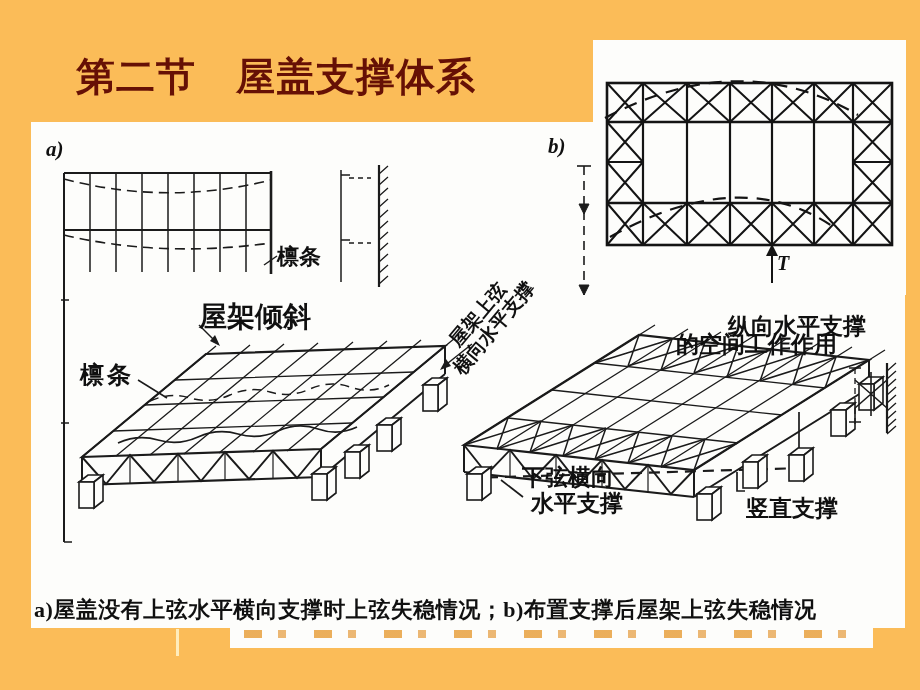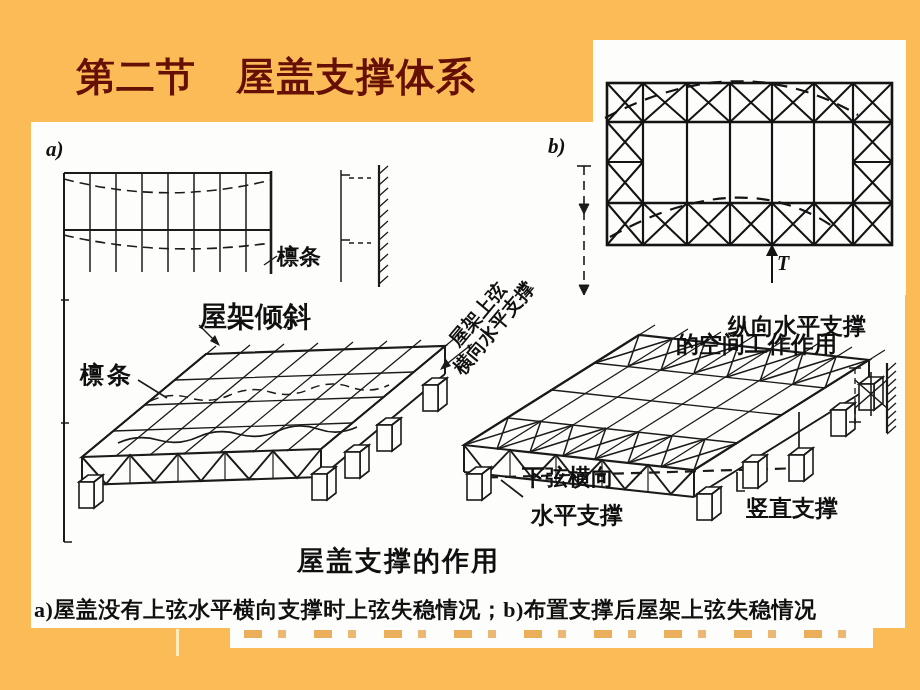--- a/index.html
+++ b/index.html
@@ -8,21 +8,21 @@
   .title{position:absolute;left:76px;top:50px;font-size:39px;font-weight:bold;
          color:#661005;letter-spacing:1px;white-space:nowrap;}
   .figure{position:absolute;left:31px;top:122px;width:874px;height:506px;background:#FDFDFB;}
   .inset{position:absolute;left:593px;top:40px;width:313px;height:255px;background:#FDFDFB;}
   .figure svg,.inset svg{position:absolute;left:0;top:0;}
   .flabel{position:absolute;color:#101010;font-weight:bold;white-space:nowrap;line-height:1.12;}
   .ab{font-family:"Liberation Serif",serif;font-style:italic;font-size:21px;}
   .rot{transform:rotate(-50deg);transform-origin:center;text-align:center;font-size:19px;}
   .caption{font-size:27px;letter-spacing:2px;}
   .desc{font-size:22px;letter-spacing:0.5px;}
-  .indent2{padding-left:9px;margin-top:12px;}
+  .indent2{padding-left:9px;}
   .tlabel{position:absolute;left:184px;top:212px;font-family:"Liberation Serif",serif;
           font-style:italic;font-weight:bold;font-size:20px;color:#101010;}
   .bottom-strip{position:absolute;left:230px;top:628px;width:643px;height:20px;background:#FDFDFB;}
   .fragments{position:absolute;left:14px;right:10px;top:2px;height:8px;
      background:repeating-linear-gradient(90deg,rgba(233,166,74,.9) 0 18px,rgba(255,255,255,0) 18px 34px,
         rgba(230,160,70,.75) 34px 42px,rgba(255,255,255,0) 42px 70px);}
   .cursor-line{position:absolute;left:176px;top:629px;width:3px;height:27px;background:#FFEDBC;}
 </style>
 </head>
 <body>
@@ -132,21 +132,20 @@
       <div>屋架上弦</div>
       <div>横向水平支撑</div>
     </div>
     <div class="flabel" style="left:697px;top:192px;font-size:23px;">纵向水平支撑</div>
     <div class="flabel" style="left:645px;top:210px;font-size:23px;">的空间工作作用</div>
     <div class="flabel" style="left:491px;top:343px;font-size:23px;">
       <div>下弦横向</div>
       <div class="indent2">水平支撑</div>
     </div>
     <div class="flabel" style="left:715px;top:360px;font-size:23px;margin-top:14px;">竖直支撑</div>
-    <div class="flabel caption" style="left:266px;top:424px;">屋盖支撑的作用</div>
     <div class="flabel desc" style="left:3px;top:476px;font-family:Liberation Serif, serif;">a)屋盖没有上弦水平横向支撑时上弦失稳情况；b)布置支撑后屋架上弦失稳情况</div>
   </div>
 
   <div class="inset">
     <svg width="313" height="255" viewBox="0 0 313 255">
       <g stroke="#141414" fill="none">
         <rect x="14" y="43" width="285" height="162" stroke-width="2.6"></rect>
         <path d="M14,82 H299 M14,163 H299" stroke-width="2.4"></path>
         <path d="M14,122 H50 M260,122 H299" stroke-width="2.2"></path>
         <path d="M50,43 V205 M94,43 V205 M137,43 V205 M179,43 V205 M221,43 V205 M260,43 V205" stroke-width="2.2"></path>

